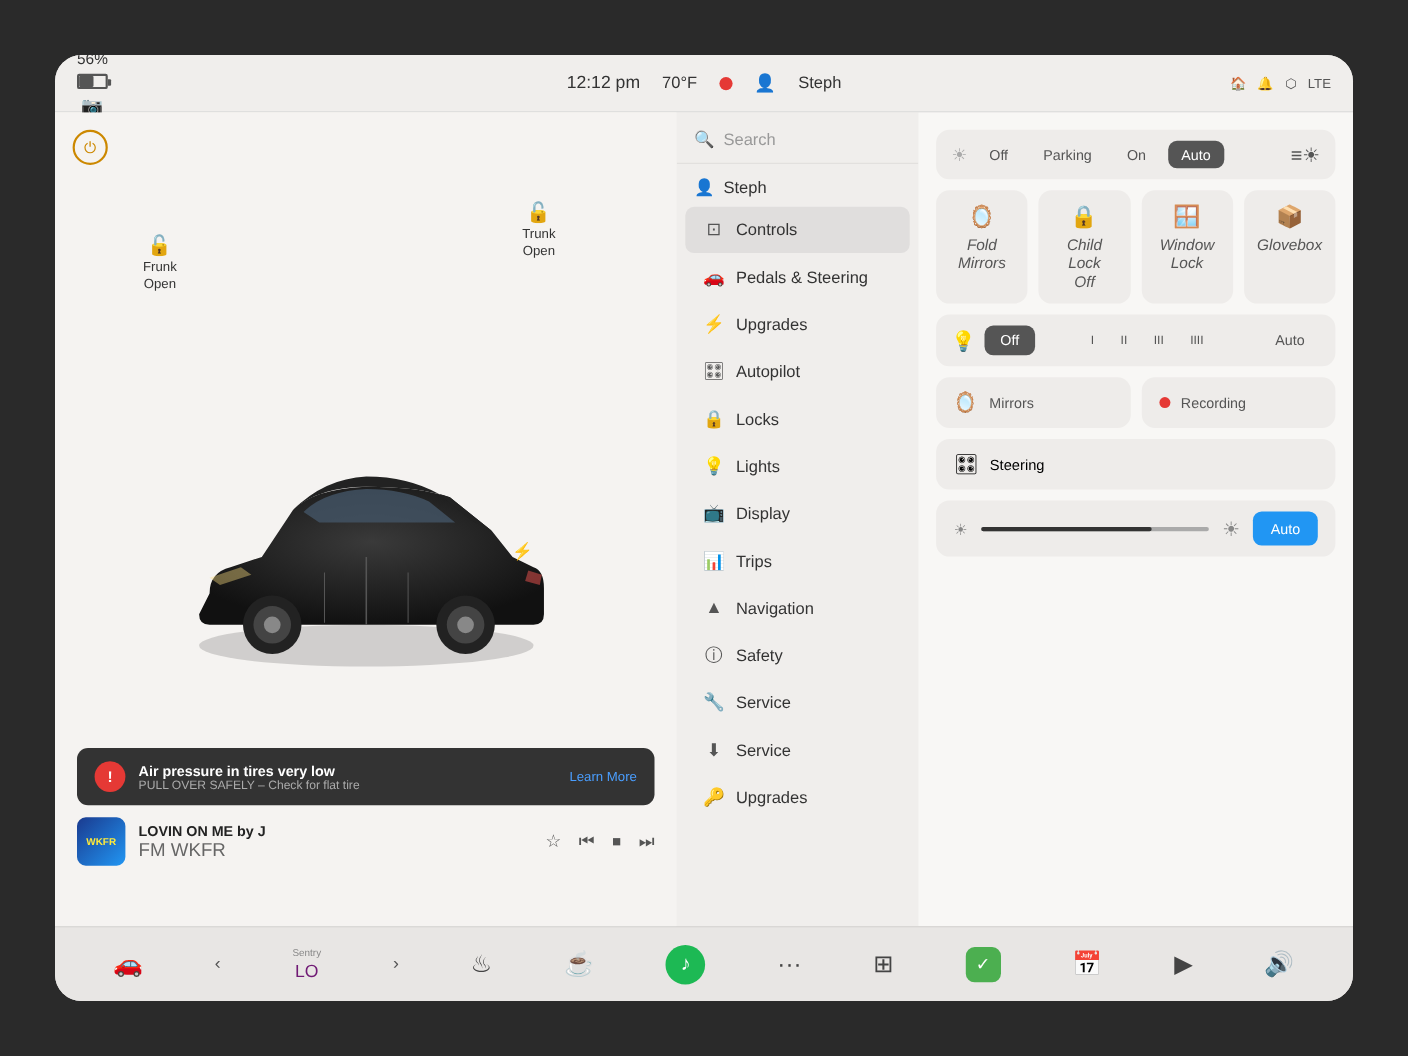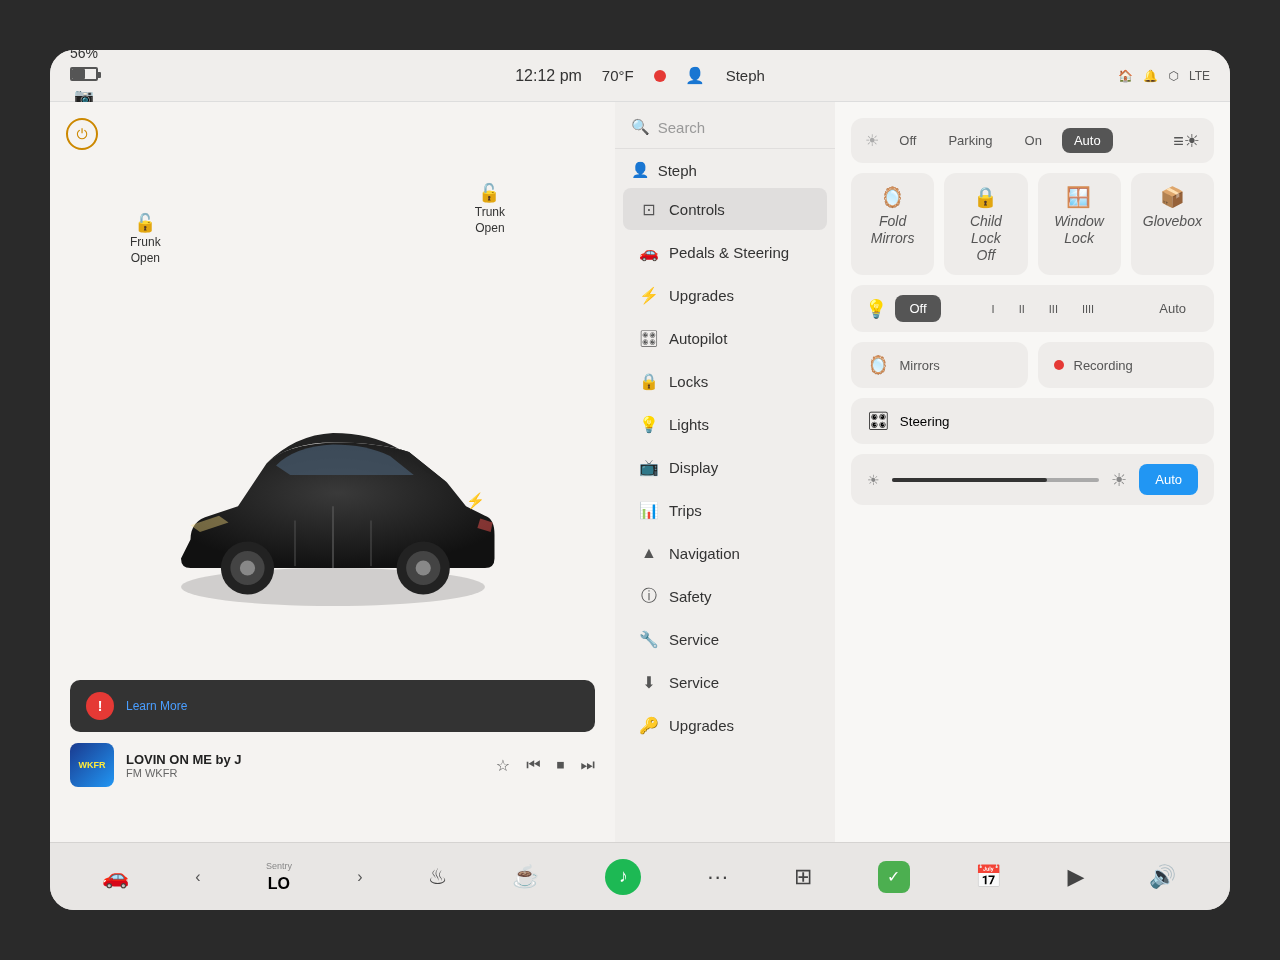--- a/index.html
+++ b/index.html
@@ -215,21 +215,21 @@
       align-items: center;
       justify-content: center;
       color: white;
       font-size: 8px;
       font-weight: bold;
       text-align: center;
       line-height: 1.2;
     }
     .music-info { flex: 1; }
     .music-title { font-size: 13px; font-weight: 600; color: #222; }
-    .music-station { font-size: 11px; color: #666; }
+    .music-station { font-size: 17px; color: #666; }
     .music-controls {
       display: flex;
       align-items: center;
       gap: 16px;
       color: #555;
       font-size: 16px;
     }
 
     
     .right-panel {
@@ -490,21 +490,21 @@
     .taskbar-item {
       display: flex;
       flex-direction: column;
       align-items: center;
       gap: 4px;
       cursor: pointer;
       color: #444;
     }
     .taskbar-icon { font-size: 22px; }
     .taskbar-temp-label { font-size: 9px; color: #888; }
-    .taskbar-temp-value { font-size: 16px; font-weight: 700; color: #000000; }
+    .taskbar-temp-value { font-size: 16px; font-weight: 400; color: #701a75; }
     .spotify-icon {
       width: 36px; height: 36px;
       background: #1DB954;
       border-radius: 50%;
       display: flex;
       align-items: center;
       justify-content: center;
       color: white;
       font-size: 18px;
     }
@@ -620,20 +620,24 @@
 
             <path d="M 355 158 L 368 162 L 366 172 L 352 168 Z" fill="#ef5350" opacity="0.5"></path>
 
             <text x="340" y="145" font-size="16" fill="#4fc3f7">⚡</text>
           </svg>
         </div>
       </div>
 
       <div class="alert-banner">
         <div class="alert-icon">!</div>
+        <div class="alert-text">
+          <div class="alert-title">Air pressure in tires very low</div>
+          <div class="alert-subtitle">PULL OVER SAFELY – Check for flat tire</div>
+        </div>
         <span class="alert-link">Learn More</span>
       </div>
 
       <div class="music-bar">
         <div class="music-station-logo">
           <span style="color:#ffeb3b; font-size:9px; font-weight:900;">WKFR</span>
         </div>
         <div class="music-info">
           <div class="music-title">LOVIN ON ME by J</div>
           <div class="music-station">FM WKFR</div>

